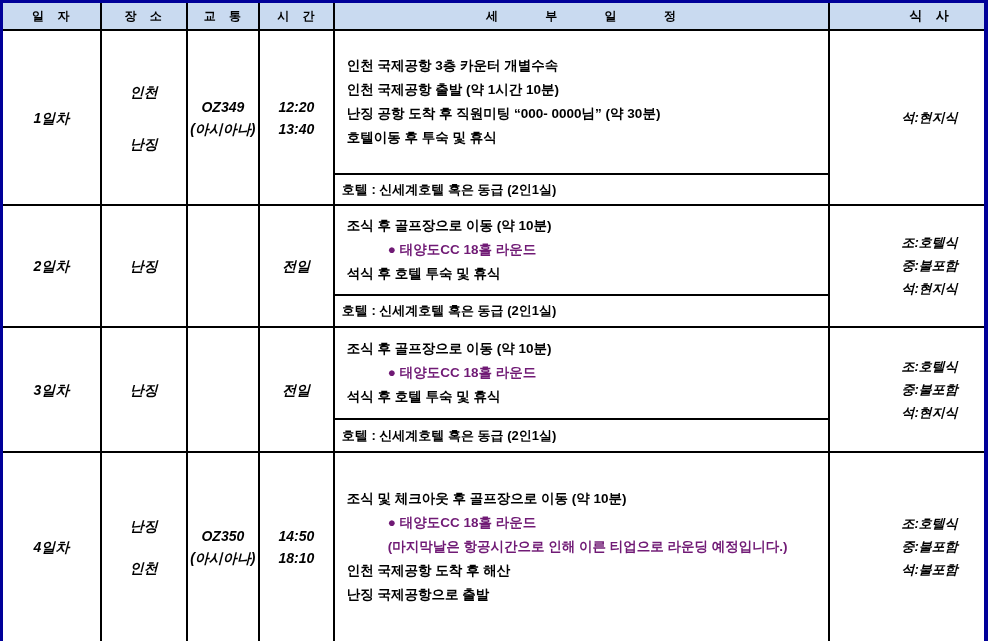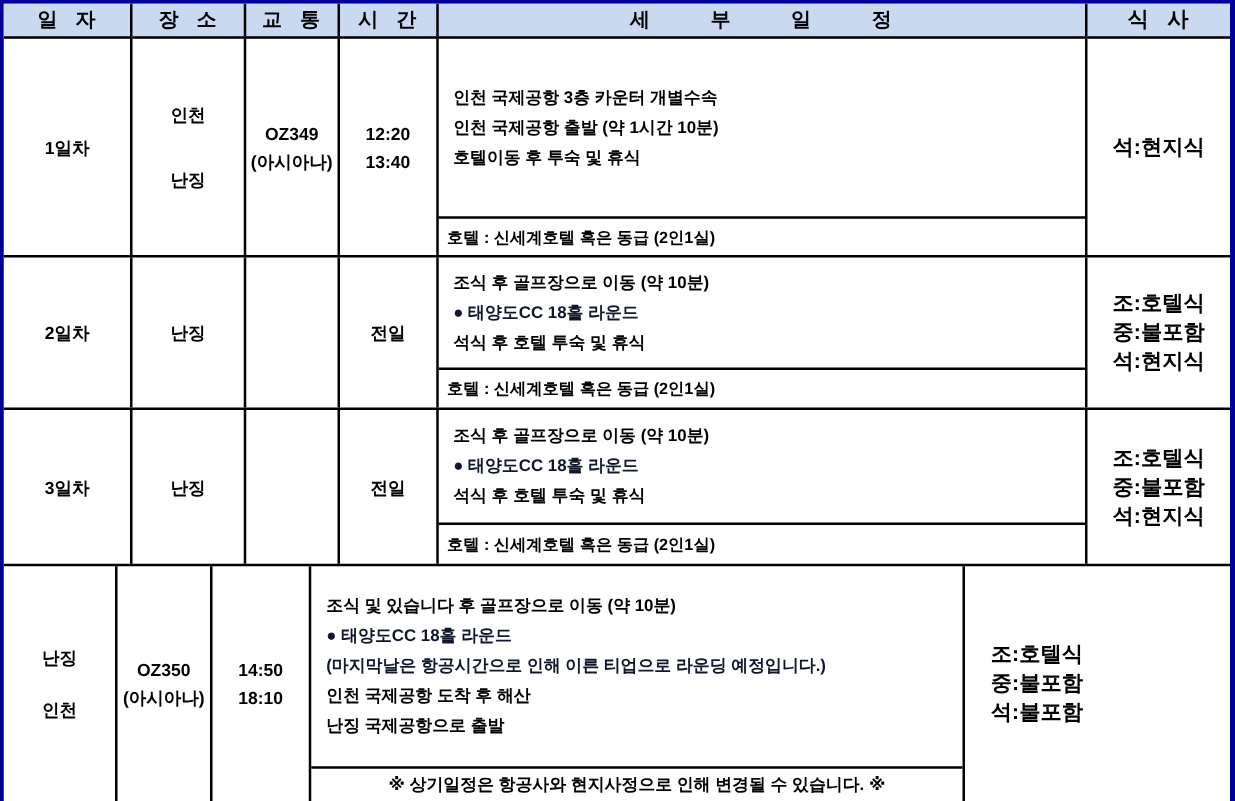--- a/index.html
+++ b/index.html
@@ -16,49 +16,49 @@
     display:flex; flex-direction:column;
     background:#fff;
     color:#000;
     font-weight:bold;
   }
   .row { display:flex; flex-direction:row; border-bottom:2px solid #000; }
   .row:last-child { border-bottom:none; flex:1; min-height:0; }
   .header-row { height:28px; background:#C9DAF0; border-bottom:2px solid #000; display:flex; }
   .hcell {
     display:flex; align-items:center; justify-content:center;
-    font-size:16px; letter-spacing:1px; word-spacing:8px;
+    font-size:12px; letter-spacing:1px; word-spacing:8px;
     border-right:2px solid #000;
   }
   .hcell.c-detail-h { word-spacing:42px; }
   .hcell:last-child { border-right:none; }
 
   .c-day   { width:104px; }
   .c-place { width:91px; }
   .c-trans { width:76px; }
   .c-time  { width:79px; }
   .c-detail{ width:523px; }
   .c-meal  { width:115px; }
 
   .cell {
     display:flex; flex-direction:column; align-items:center; justify-content:center;
     border-right:2px solid #000;
-    font-size:14px; line-height:22px; text-align:center;
+    font-size:14px; line-height:22px; text-align:center;font-style:italic;
   }
   .cell.gap-lg { gap:30px; }
   .cell.gap-md { gap:20px; }
-  .c-meal { border-right:none; gap:7px; font-size:17px; line-height:16px; }
+  .c-meal { border-right:none; gap:7px; font-size:13px; line-height:16px;margin-left:45px; }
 
   .c-detail { display:flex; flex-direction:column; border-right:2px solid #000; }
   .detail-main {
     flex:1; display:flex; flex-direction:column; justify-content:center;
     padding-left:12px; font-size:13.5px; line-height:24px;
   }
   .dline { white-space:nowrap; }
-  .dline.blue { color:#0f172a; }
+  .dline.blue { color:#701a75;margin-left:41px; }
   .detail-sub {
     border-top:2px solid #000;
     display:flex; align-items:center;
     padding-left:7px; font-size:13px;
   }
   .detail-sub.centered { justify-content:center; padding-left:0; font-size:13.5px; }
 </style>
 </head>
 <body>
 
@@ -86,20 +86,21 @@
       <span>(아시아나)</span>
     </div>
     <div class="cell c-time">
       <span>12:20</span>
       <span>13:40</span>
     </div>
     <div class="c-detail">
       <div class="detail-main">
         <div class="dline">인천 국제공항 3층 카운터 개별수속</div>
         <div class="dline">인천 국제공항 출발 (약 1시간 10분)</div>
+        <div class="dline">난징 공항 도착 후 직원미팅 “000- 0000님” (약 30분)</div>
         <div class="dline">호텔이동 후 투숙 및 휴식</div>
       </div>
       <div class="detail-sub" style="height:31px;">
         <span>호텔 : 신세계호텔 혹은 동급 (2인1실)</span>
       </div>
     </div>
     <div class="cell c-meal">
       <span>석:현지식</span>
     </div>
   </div>
@@ -154,42 +155,42 @@
       </div>
     </div>
     <div class="cell c-meal">
       <span>조:호텔식</span>
       <span>중:불포함</span>
       <span>석:현지식</span>
     </div>
   </div>
 
   <div class="row" style="height:191px;">
+    <div class="cell c-day">
+      <span>4일차</span>
+    </div>
     <div class="cell c-place gap-md">
       <span>난징</span>
       <span>인천</span>
     </div>
     <div class="cell c-trans">
       <span>OZ350</span>
       <span>(아시아나)</span>
     </div>
     <div class="cell c-time">
       <span>14:50</span>
       <span>18:10</span>
     </div>
     <div class="c-detail">
       <div class="detail-main">
-        <div class="dline">조식 및 있습니다 후 골프장으로 이동 (약 10분)</div>
+        <div class="dline">조식 및 체크아웃 후 골프장으로 이동 (약 10분)</div>
         <div class="dline blue">● 태양도CC 18홀 라운드</div>
         <div class="dline blue">(마지막날은 항공시간으로 인해 이른 티업으로 라운딩 예정입니다.)</div>
         <div class="dline">인천 국제공항 도착 후 해산</div>
         <div class="dline">난징 국제공항으로 출발</div>
-      </div>
-      <div class="detail-sub centered" style="height:28px;">
-        <span>※ 상기일정은 항공사와 현지사정으로 인해 변경될 수 있습니다. ※</span>
       </div>
     </div>
     <div class="cell c-meal">
       <span>조:호텔식</span>
       <span>중:불포함</span>
       <span>석:불포함</span>
     </div>
   </div>
 
 </div>

